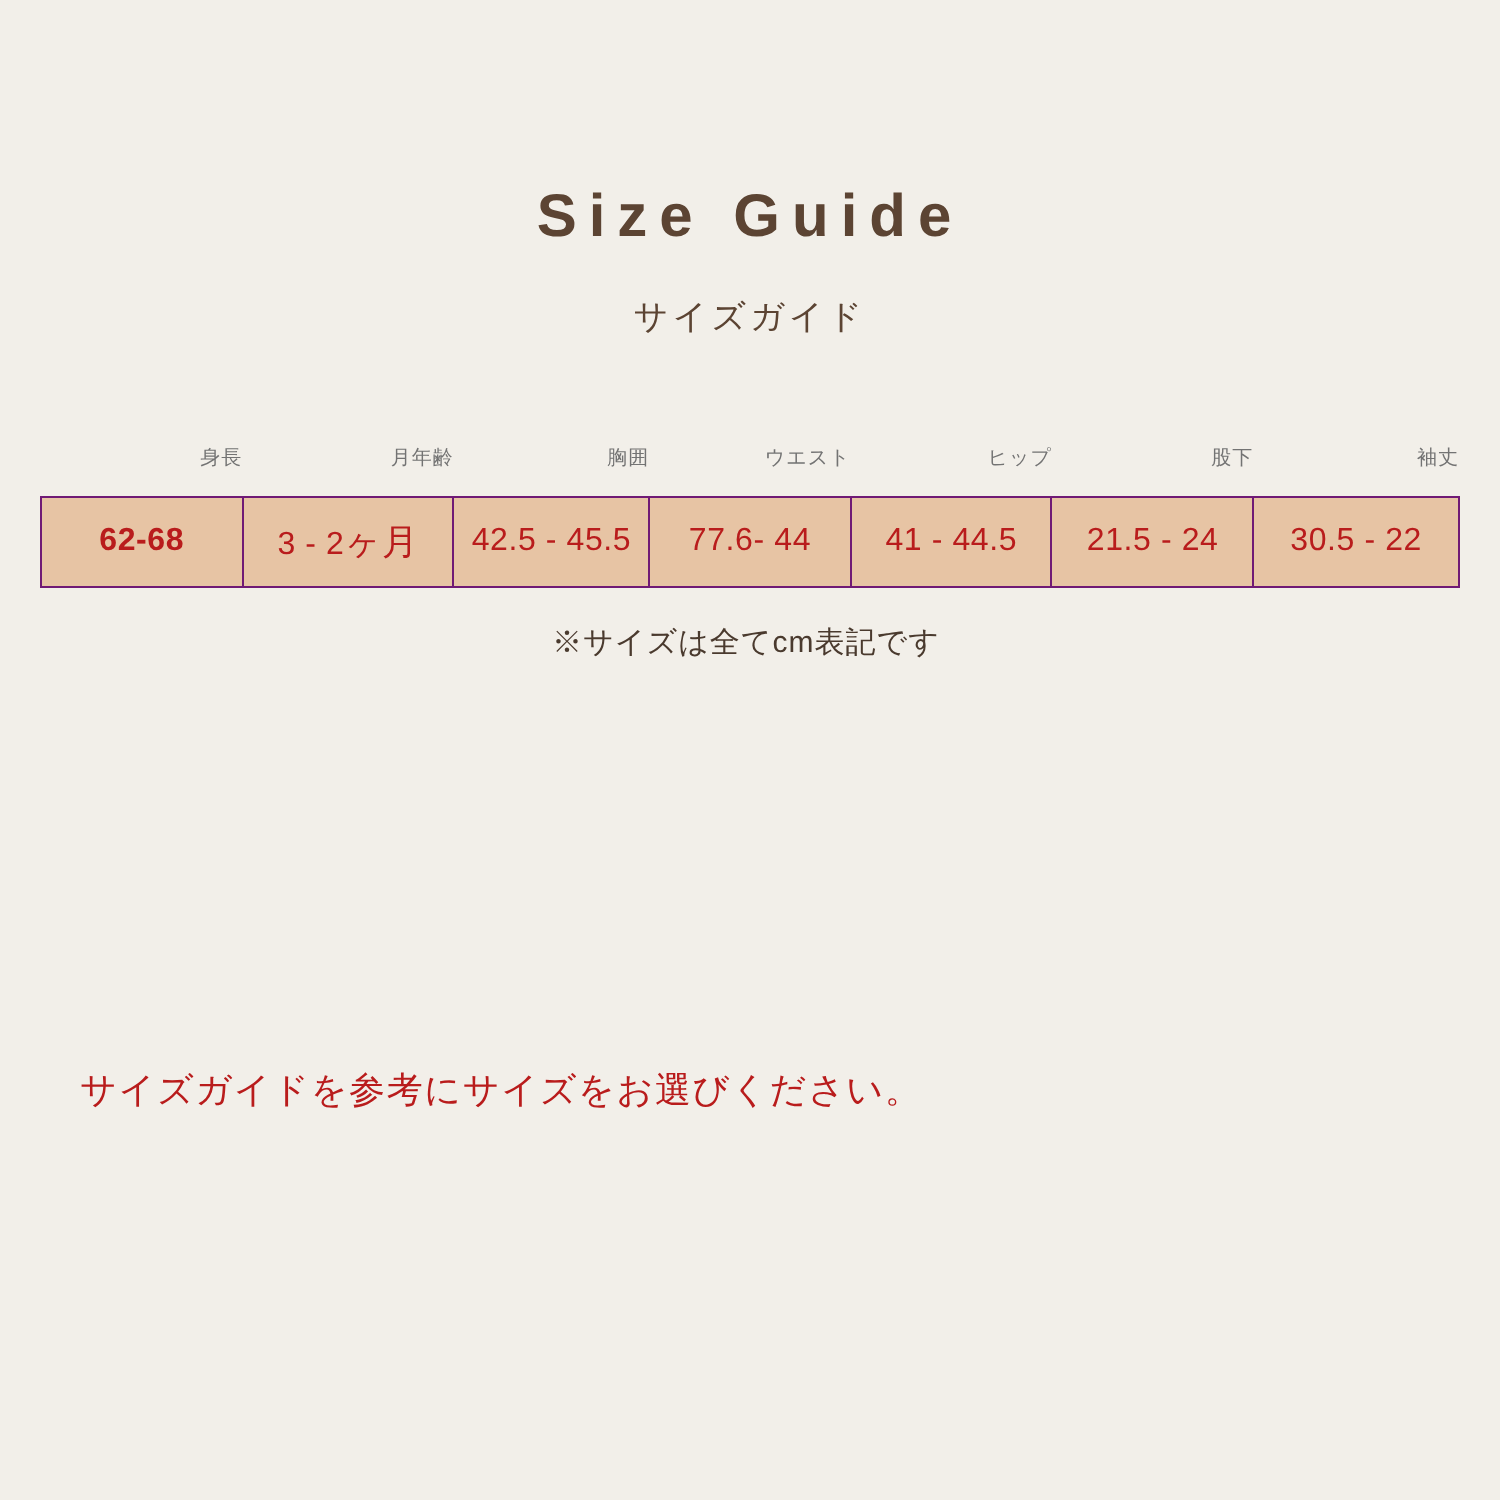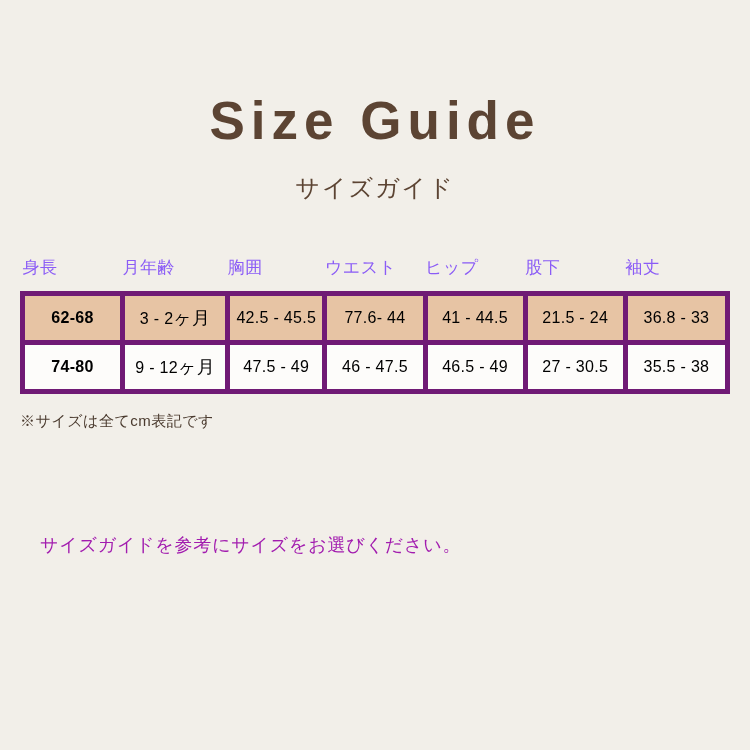--- a/index.html
+++ b/index.html
@@ -20,93 +20,93 @@
     height: 750px;
     box-sizing: border-box;
   }
 
   
   .title-block {
     text-align: center;
     padding-top: 92px;
   }
   .main-title {
-    font-size: 53px;
+    font-size: 30px;
     letter-spacing: 6px;
     font-weight: bold;
     color: #5c4433;
     line-height: 1.1;
     margin: 0;
   }
   .sub-title {
-    font-size: 24px;
+    font-size: 17px;
     letter-spacing: 2px;
     color: #5c4433;
     margin-top: 22px;
   }
 
   
   .table-wrap {
     margin: 52px auto 0 auto;
     width: 710px;
   }
   table.size-table {
     border-collapse: collapse;
     width: 100%;
     table-layout: fixed;
   }
   table.size-table th {
-    font-size: 17px;
+    font-size: 10px;
     font-weight: normal;
-    color: #8b5cf6;
+    color: #737373;
     padding: 0 0 12px 0;
-    text-align: left;
+    text-align: right;
     letter-spacing: 0.5px;
   }
   table.size-table td {
     text-align: center;
     font-size: 16px;
-    color: #000000;
+    color: #b91c1c;
     height: 42px;
     letter-spacing: 0.3px;
-    border: 5px solid #701a75;
+    border: 1px solid #701a75;
   }
   tr.row-odd td {
     background: #e7c4a4;
   }
   tr.row-even td {
     background: #fdfcfa;
   }
   td.first-col {
     font-weight: bold;
     font-size: 19px;
     letter-spacing: 0.5px;
   }
   .small-unit {
     font-size: 18px;
   }
   .note-cm {
-    text-align: left;
+    text-align: center;
     font-size: 15px;
     color: #4a3a2e;
     margin-top: 18px;
     padding-right: 4px;
     letter-spacing: 0.5px;
   }
 
   
   .notes {
     position: absolute;
     left: 40px;
     top: 532px;
     width: 680px;
   }
   .note-line {
     font-size: 18px;
-    color: #a21caf;
+    color: #b91c1c;
     line-height: 1.55;
     margin-bottom: 21px;
     letter-spacing: 0.8px;
   }
 </style>
 </head>
 <body>
 
 <div class="page">
 
@@ -129,30 +129,21 @@
         </tr>
       </thead>
       <tbody>
         <tr class="row-odd">
           <td class="first-col">62-68</td>
           <td><span>3 - 2</span><span class="small-unit">ヶ月</span></td>
           <td>42.5 - 45.5</td>
           <td>77.6- 44</td>
           <td>41 - 44.5</td>
           <td>21.5 - 24</td>
-          <td>36.8 - 33</td>
-        </tr>
-        <tr class="row-even">
-          <td class="first-col">74-80</td>
-          <td><span>9 - 12</span><span class="small-unit">ヶ月</span></td>
-          <td>47.5 - 49</td>
-          <td>46 - 47.5</td>
-          <td>46.5 - 49</td>
-          <td>27 - 30.5</td>
-          <td>35.5 - 38</td>
+          <td>30.5 - 22</td>
         </tr>
       </tbody>
     </table>
     <div class="note-cm">※サイズは全てcm表記です</div>
   </div>
 
   <div class="notes">
     <div class="note-line">サイズガイドを参考にサイズをお選びください。</div>
   </div>
 

